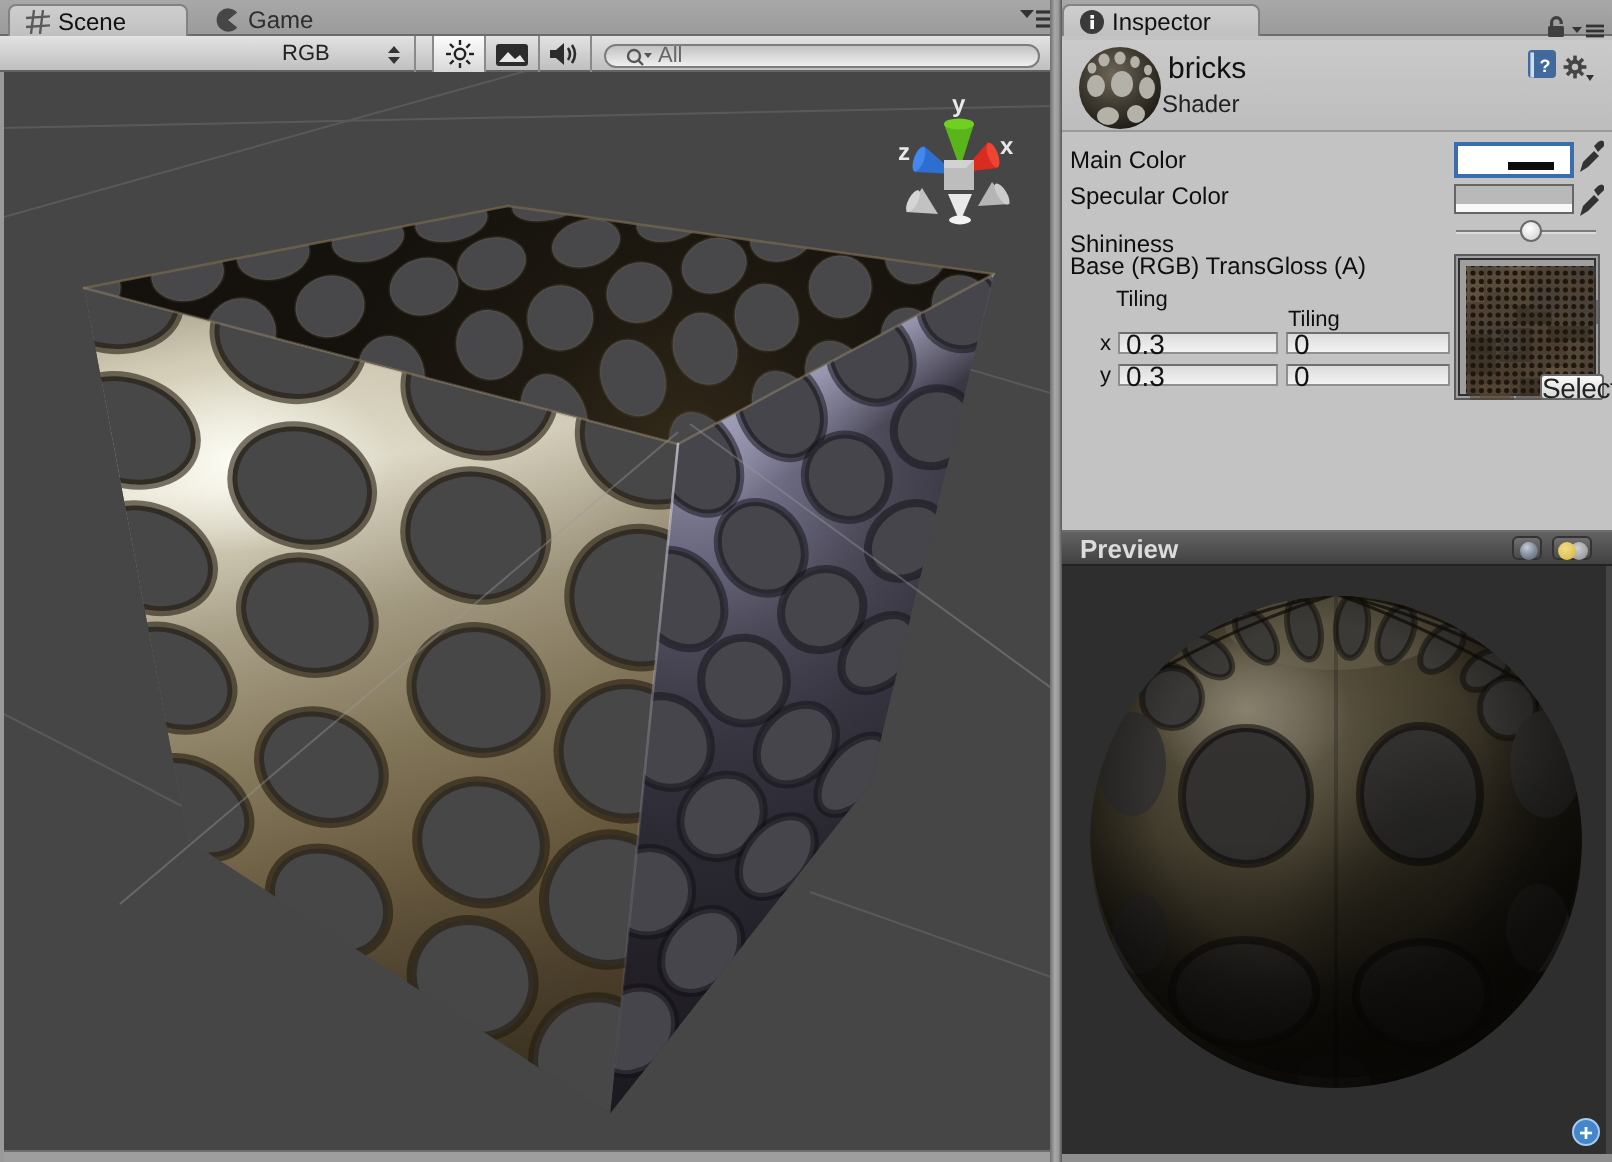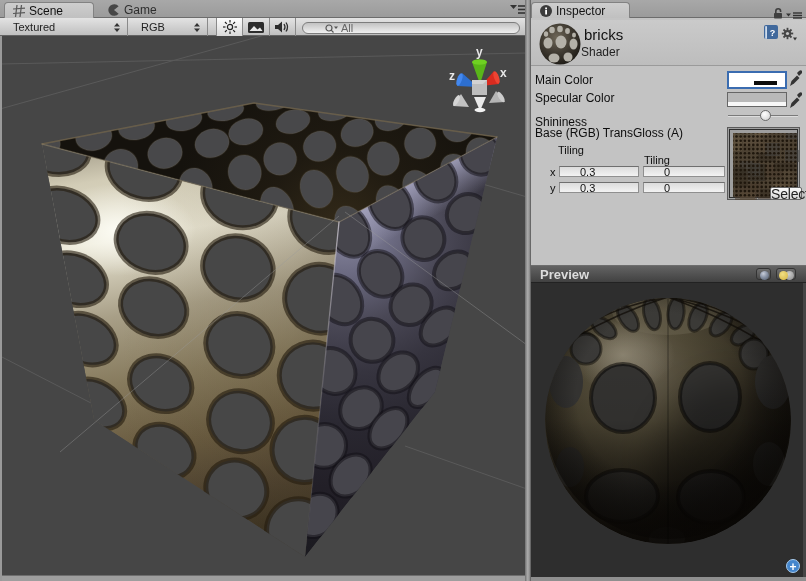--- a/index.html
+++ b/index.html
@@ -4,21 +4,21 @@
 body { font-family:"Liberation Sans", sans-serif; width:806px; height:581px; overflow:hidden; background:#464646; }
 #root { position:relative; width:806px; height:581px; }
 .abs { position:absolute; }
 .tabstrip { background:linear-gradient(#a8a8a8,#9b9b9b); border-bottom:1px solid #6c6c6c; }
 .tab { position:absolute; top:2px; height:16px; border-radius:4px 4px 0 0;
   background:linear-gradient(#cecece,#c0c0c0); border:1px solid #828282; border-bottom:none;
   font-size:12px; color:#111; display:flex; align-items:center; padding:0 8px; gap:4px; }
 .toolbar { background:linear-gradient(#e3e3e3,#bfbfbf); border-bottom:1px solid #636363; }
 .tbtn { position:absolute; top:0; height:100%; border-right:1px solid #8a8a8a; display:flex; align-items:center; font-size:11px; color:#222; }
 .lbl { position:absolute; font-size:12px; color:#0e0e0e; white-space:nowrap; }
-.fld { position:absolute; background:linear-gradient(#dcdcdc,#f2f2f2); border:1px solid #8f8f8f; border-top-color:#6f6f6f; font-size:11px; color:#111; padding:0 20px; line-height:10px; }
+.fld { position:absolute; background:linear-gradient(#dcdcdc,#f2f2f2); border:1px solid #8f8f8f; border-top-color:#6f6f6f; font-size:14px; color:#111; padding:0 3px; line-height:10px; }
 </style></head><body>
 <div id="root">
 
   <div class="abs" style="left:0;top:0;width:527px;height:581px;background:#464646">
     <div class="abs tabstrip" style="left:0;top:0;width:527px;height:18px"></div>
     <div class="tab" style="left:4px;width:90px">
       <svg width="12" height="12" viewBox="0 0 12 12">
           <g stroke="#5a5a5a" stroke-width="1.2">
             <line x1="4" y1="0" x2="2.5" y2="12"></line>
             <line x1="8.5" y1="0" x2="7" y2="12"></line>
@@ -36,25 +36,20 @@
     <svg class="abs" style="left:510px;top:3px" width="15" height="13" viewBox="0 0 15 13">
         <polygon points="0,2 7,2 3.5,6" fill="#333"></polygon>
         <g stroke="#333" stroke-width="1.6">
           <line x1="8" y1="3" x2="15" y2="3"></line>
           <line x1="8" y1="6.5" x2="15" y2="6.5"></line>
           <line x1="8" y1="10" x2="15" y2="10"></line>
         </g>
       </svg>
 
     <div class="abs toolbar" style="left:0;top:18px;width:527px;height:18px"></div>
-    <div class="tbtn" style="left:0;top:18px;width:128px;height:18px;padding-left:13px">Textured
-       <svg style="position:absolute;right:7px" width="6" height="9" viewBox="0 0 6 9">
-          <polygon points="3,0 6,3.5 0,3.5" fill="#333"></polygon>
-          <polygon points="3,9 6,5.5 0,5.5" fill="#333"></polygon>
-        </svg></div>
     <div class="tbtn" style="left:128px;top:18px;width:80px;height:18px;padding-left:13px">RGB
        <svg style="position:absolute;right:7px" width="6" height="9" viewBox="0 0 6 9">
           <polygon points="3,0 6,3.5 0,3.5" fill="#333"></polygon>
           <polygon points="3,9 6,5.5 0,5.5" fill="#333"></polygon>
         </svg></div>
     <div class="tbtn" style="left:208px;top:18px;width:9px;height:18px"></div>
     <div class="tbtn" style="left:217px;top:18px;width:26px;height:18px;background:linear-gradient(#fdfdfd,#d8d8d8);justify-content:center">
       <svg width="14" height="14" viewBox="0 0 14 14">
           <circle cx="7" cy="7" r="2.6" fill="none" stroke="#222" stroke-width="1.2"></circle>
           <g stroke="#222" stroke-width="1.2">
@@ -74,21 +69,21 @@
           <rect width="16" height="11" rx="1.5" fill="#2c2c2c"></rect>
           <path d="M1.5 9 L6 4 L9.5 7.5 L12 5.5 L14.5 9 Z" fill="#e8e8e8"></path>
         </svg>
       </div>
     <div class="tbtn" style="left:270px;top:18px;width:26px;height:18px;justify-content:center">
       <svg width="15" height="12" viewBox="0 0 15 12">
           <polygon points="0,4 3,4 7,0.5 7,11.5 3,8 0,8" fill="#2c2c2c"></polygon>
           <path d="M9 3 Q11 6 9 9 M11 1.5 Q14 6 11 10.5" stroke="#2c2c2c" stroke-width="1.3" fill="none"></path>
         </svg>
       </div>
-    <div class="abs" style="left:302px;top:22px;width:218px;height:12px;border-radius:7px;background:linear-gradient(#c2c2c2,#f0f0f0);border:1px solid #7d7d7d;font-size:11px;color:#666;display:flex;align-items:center;padding-left:22px">
+    <div class="abs" style="left:302px;top:22px;width:218px;height:12px;border-radius:7px;background:linear-gradient(#c2c2c2,#f0f0f0);border:1px solid #7d7d7d;font-size:11px;color:#666;display:flex;align-items:center;padding-left:10px">
       <svg width="14" height="9" viewBox="0 0 14 9">
           <circle cx="4" cy="4" r="3" fill="none" stroke="#555" stroke-width="1.2"></circle>
           <line x1="6.2" y1="6.2" x2="8.5" y2="8.5" stroke="#555" stroke-width="1.2"></line>
           <polygon points="9,2.5 13,2.5 11,5" fill="#555"></polygon>
         </svg>
       <span style="margin-left:2px">All</span>
       </div>
 
     <svg width="527" height="539" viewBox="0 0 527 539" xmlns="http://www.w3.org/2000/svg" style="position:absolute;left:0;top:36px">
 <defs>

